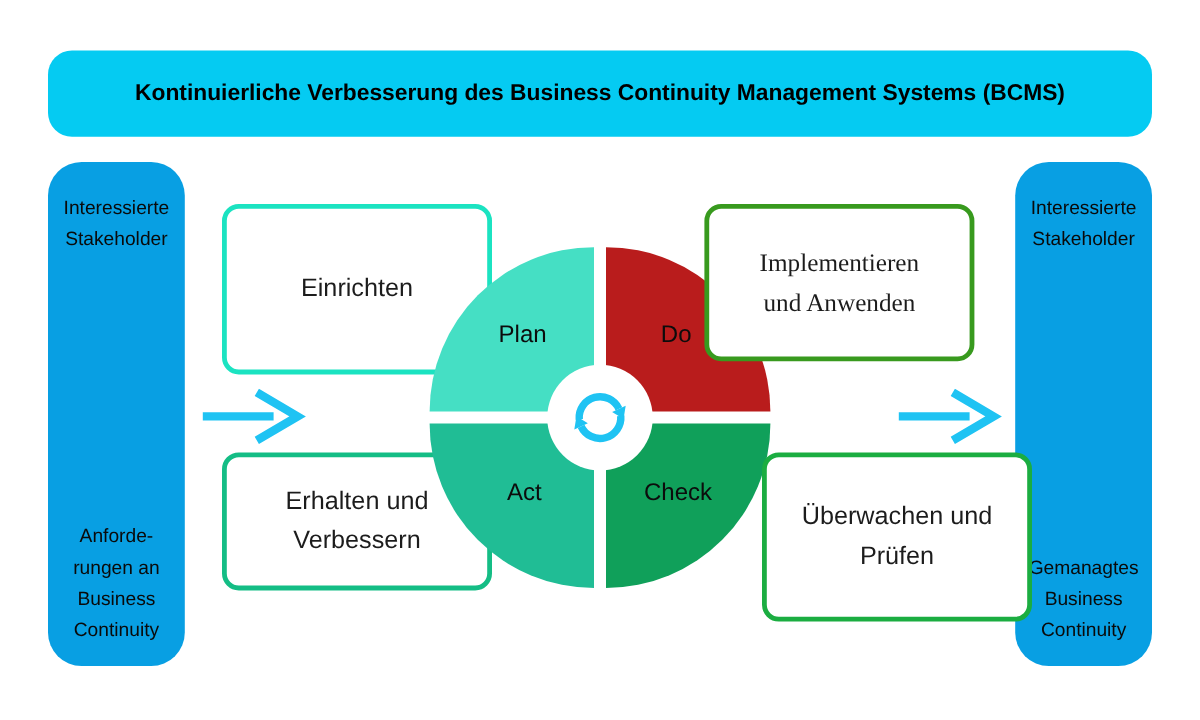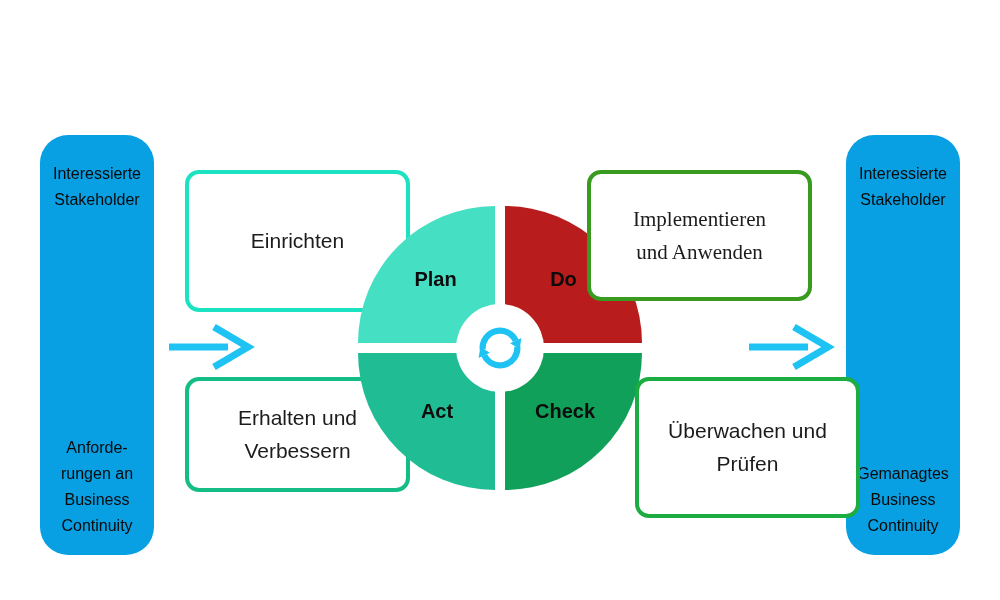--- a/index.html
+++ b/index.html
@@ -34,40 +34,43 @@
   .pbox.tl{left:185px;top:170px;height:142px;z-index:1;}
   .pbox.bl{left:185px;top:377px;height:115px;z-index:1;}
   .pbox.tr{left:587px;top:170px;height:131px;z-index:3;font-family:Liberation Serif, serif;}
   .pbox.br{left:587px;top:377px;height:141px;z-index:3;}
   
   .cycle{
     position:absolute;left:358px;top:206px;width:284px;height:284px;z-index:2;
     display:grid;grid-template-columns:137px 137px;grid-template-rows:137px 137px;gap:10px;
   }
   .quad{display:flex;align-items:center;justify-content:center;box-sizing:border-box;}
-  .quad span{font-size:20px;font-weight:bold;color:#0c0c0c;}
+  .quad span{font-size:20px;font-weight:normal;color:#0c0c0c;}
   .quad.plan{border-top-left-radius:137px;padding:10px 0 0 18px;}
   .quad.do{border-top-right-radius:137px;padding:10px 20px 0 0;}
   .quad.act{border-bottom-left-radius:137px;padding:0 0 21px 21px;}
   .quad.check{border-bottom-right-radius:137px;padding:0 17px 21px 0;}
   .hub{
     position:absolute;left:98px;top:98px;width:88px;height:88px;border-radius:50%;
     background:#ffffff;display:flex;align-items:center;justify-content:center;
   }
   .hub svg{width:62px;height:62px;}
   
   .flow-arrow{position:absolute;top:324px;width:90px;height:46px;z-index:1;}
   .flow-arrow.left{left:166px;}
   .flow-arrow.right{left:746px;}
 </style>
 </head>
 <body>
 
 <div class="stage">
 
+  <div class="banner" style="background-color: rgb(5, 203, 242);">
+    <span>Kontinuierliche Verbesserung des Business Continuity Management Systems (BCMS)</span>
+  </div>
 
   <div class="side left" style="background-color: rgb(8, 159, 227);">
     <div class="side-text">Interessierte
 Stakeholder</div>
     <div class="side-text">Anforde-
 rungen an
 Business
 Continuity</div>
   </div>
 

